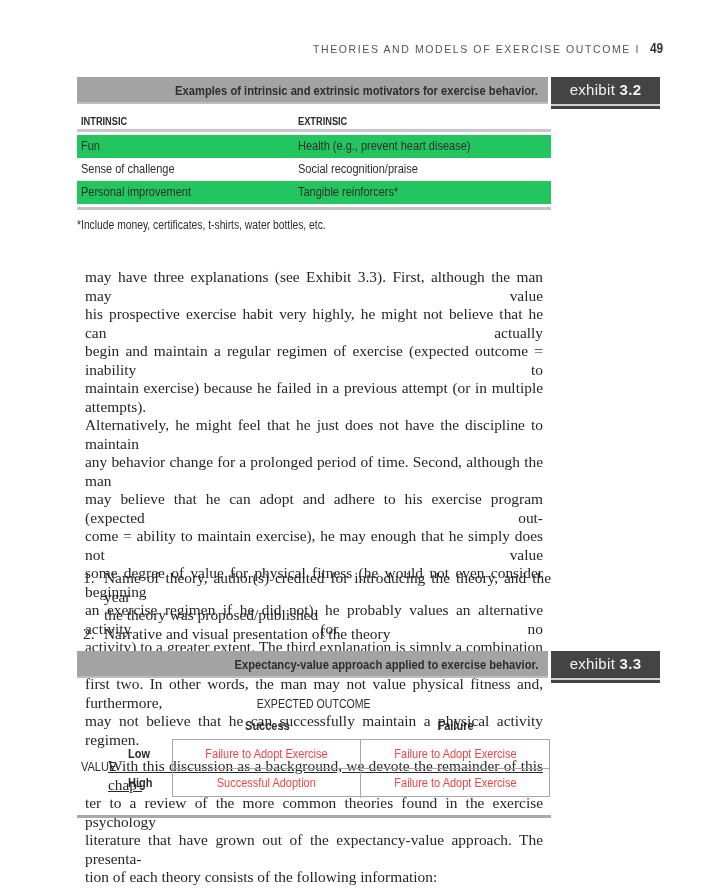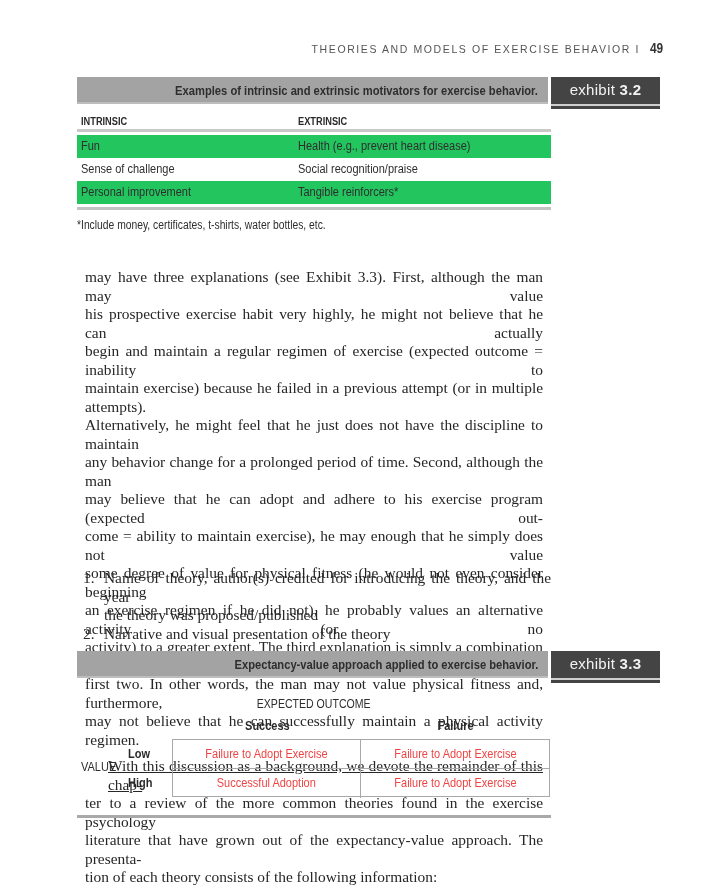--- a/index.html
+++ b/index.html
@@ -54,21 +54,21 @@
   .gcell span { display: inline-block; transform: scaleX(0.88); }
   .gcell.r0 { top: 0; border-bottom: 1px solid #a8a8a8; }
   .gcell.r1 { top: 29px; }
   .gcell.k0 { left: 0; border-right: 1px solid #a8a8a8; }
   .gcell.k1 { left: 188px; }
   .t33-bottom { left: 77px; top: 815px; width: 474px; height: 3px; background: #a9a9a9; }
 </style>
 </head>
 <body>
 
-<div class="abs sans running-head">THEORIES AND MODELS OF EXERCISE BEHAVIOR I</div>
+<div class="abs sans running-head">THEORIES AND MODELS OF EXERCISE OUTCOME I</div>
 <div class="abs sans page-num">49</div>
 
 <div class="abs ex-band sans" style="top:77px;">
   <span class="ex-title">Examples of intrinsic and extrinsic motivators for exercise behavior.</span>
 </div>
 <div class="abs ex-tag sans" style="top:77px;">
   <span>exhibit</span>
   <b>3.2</b>
 </div>
 <div class="abs ex-tag-underline" style="top:104px;"></div>

